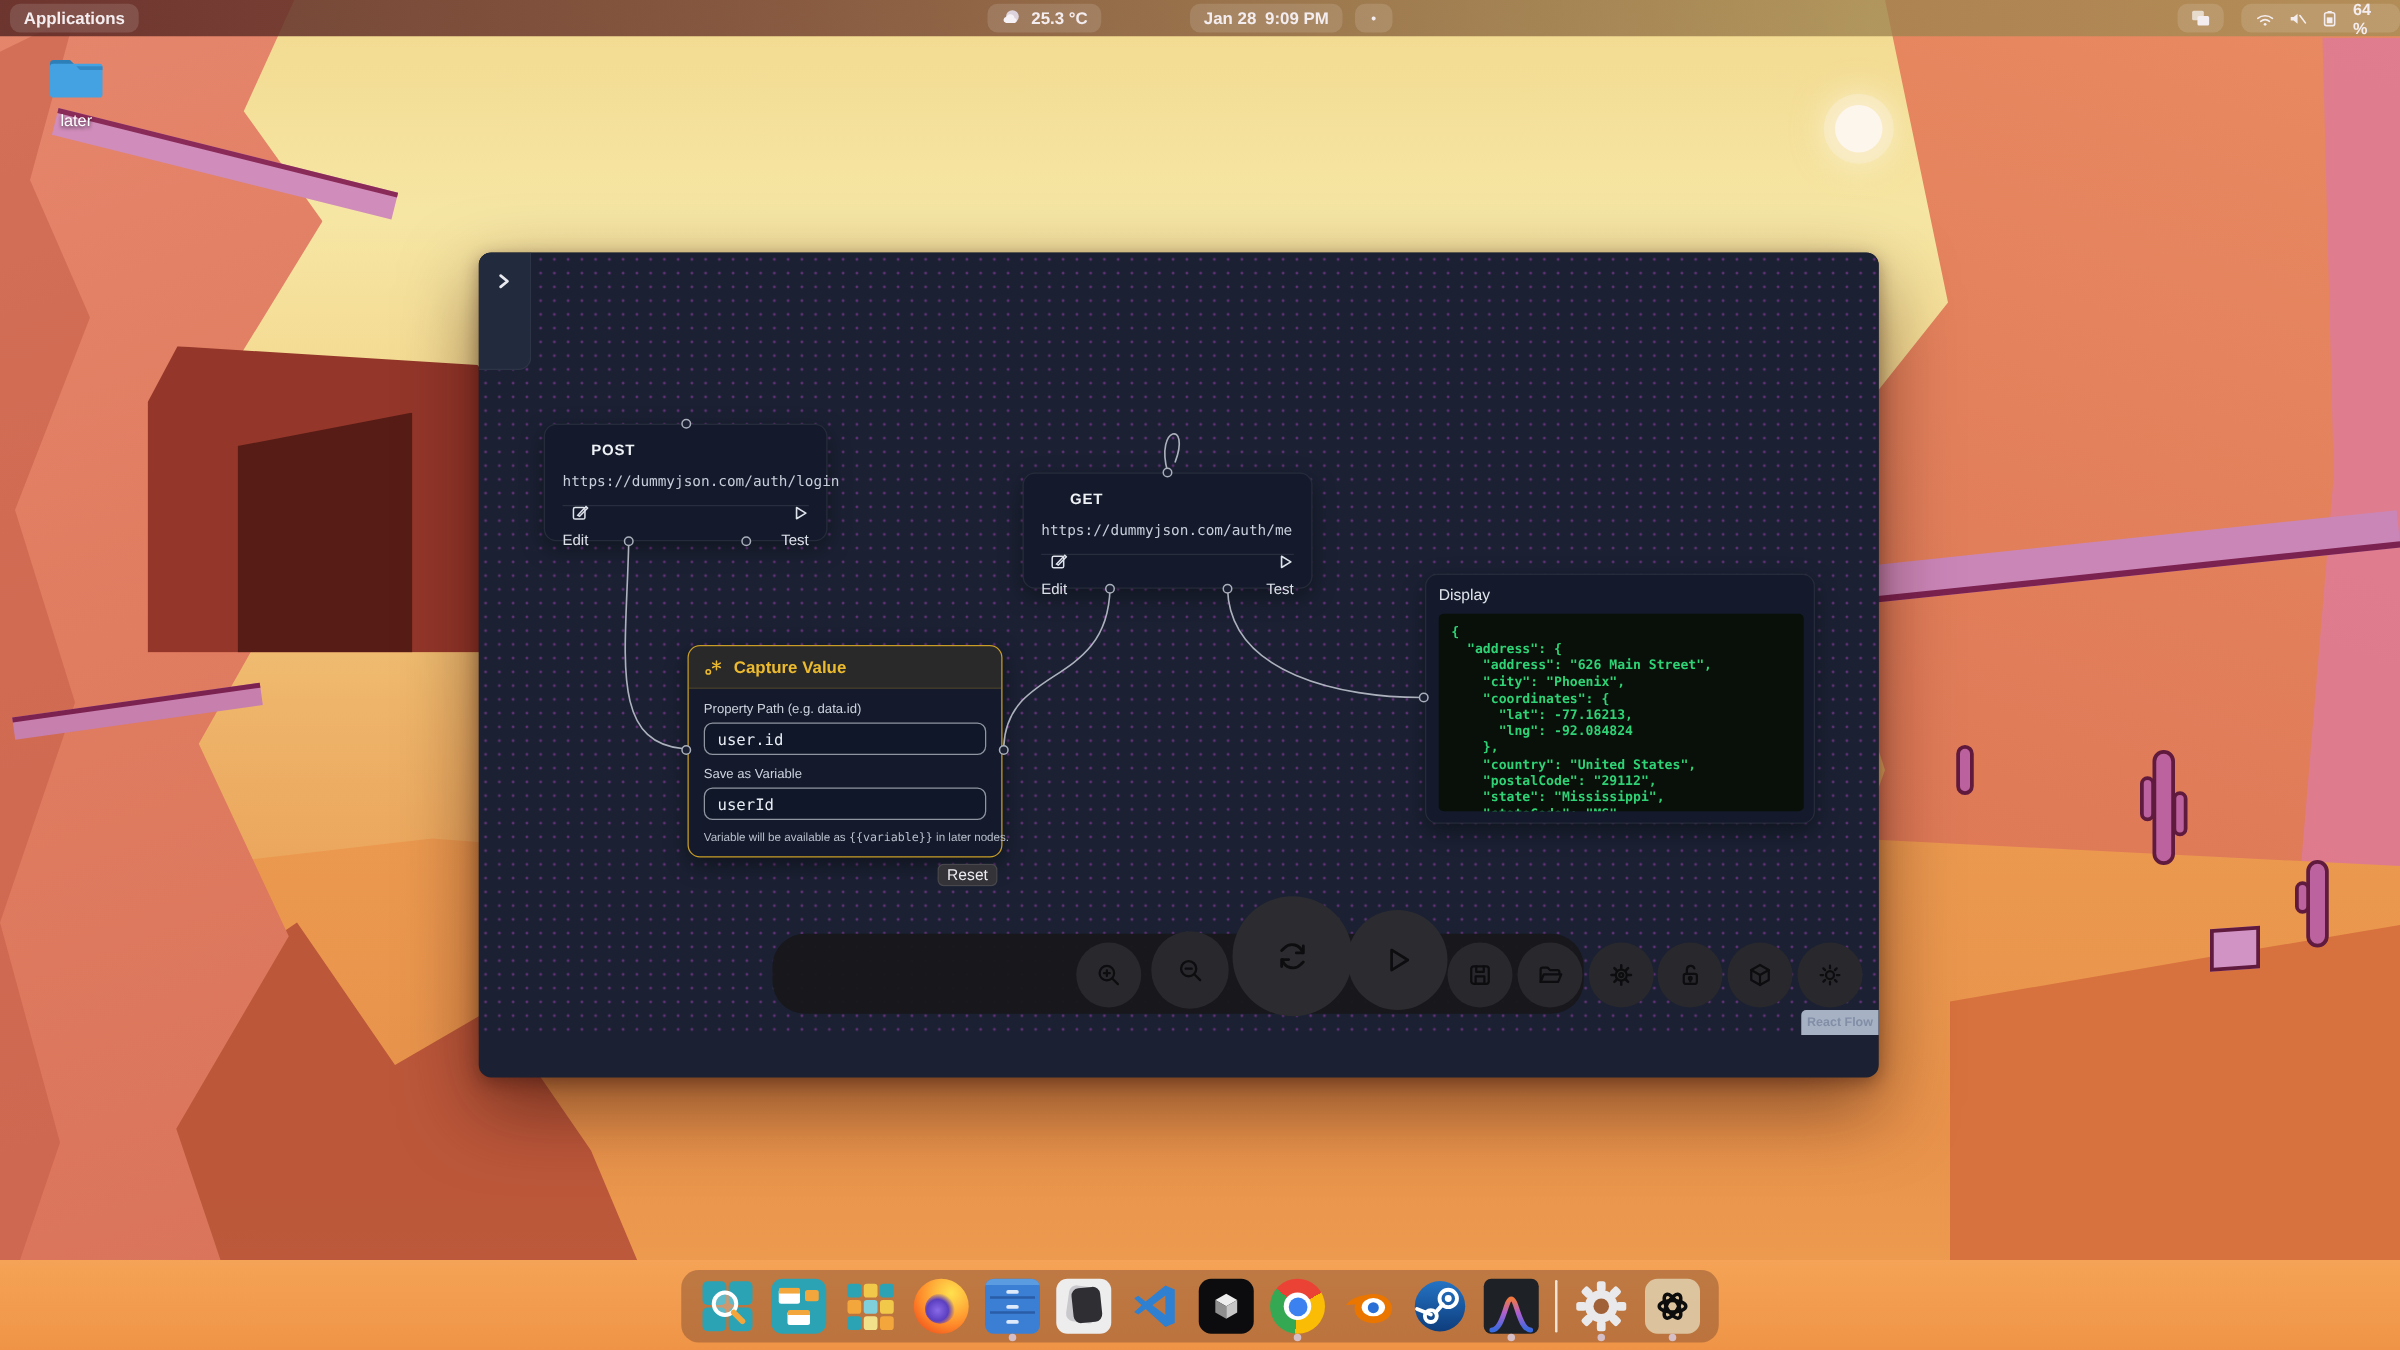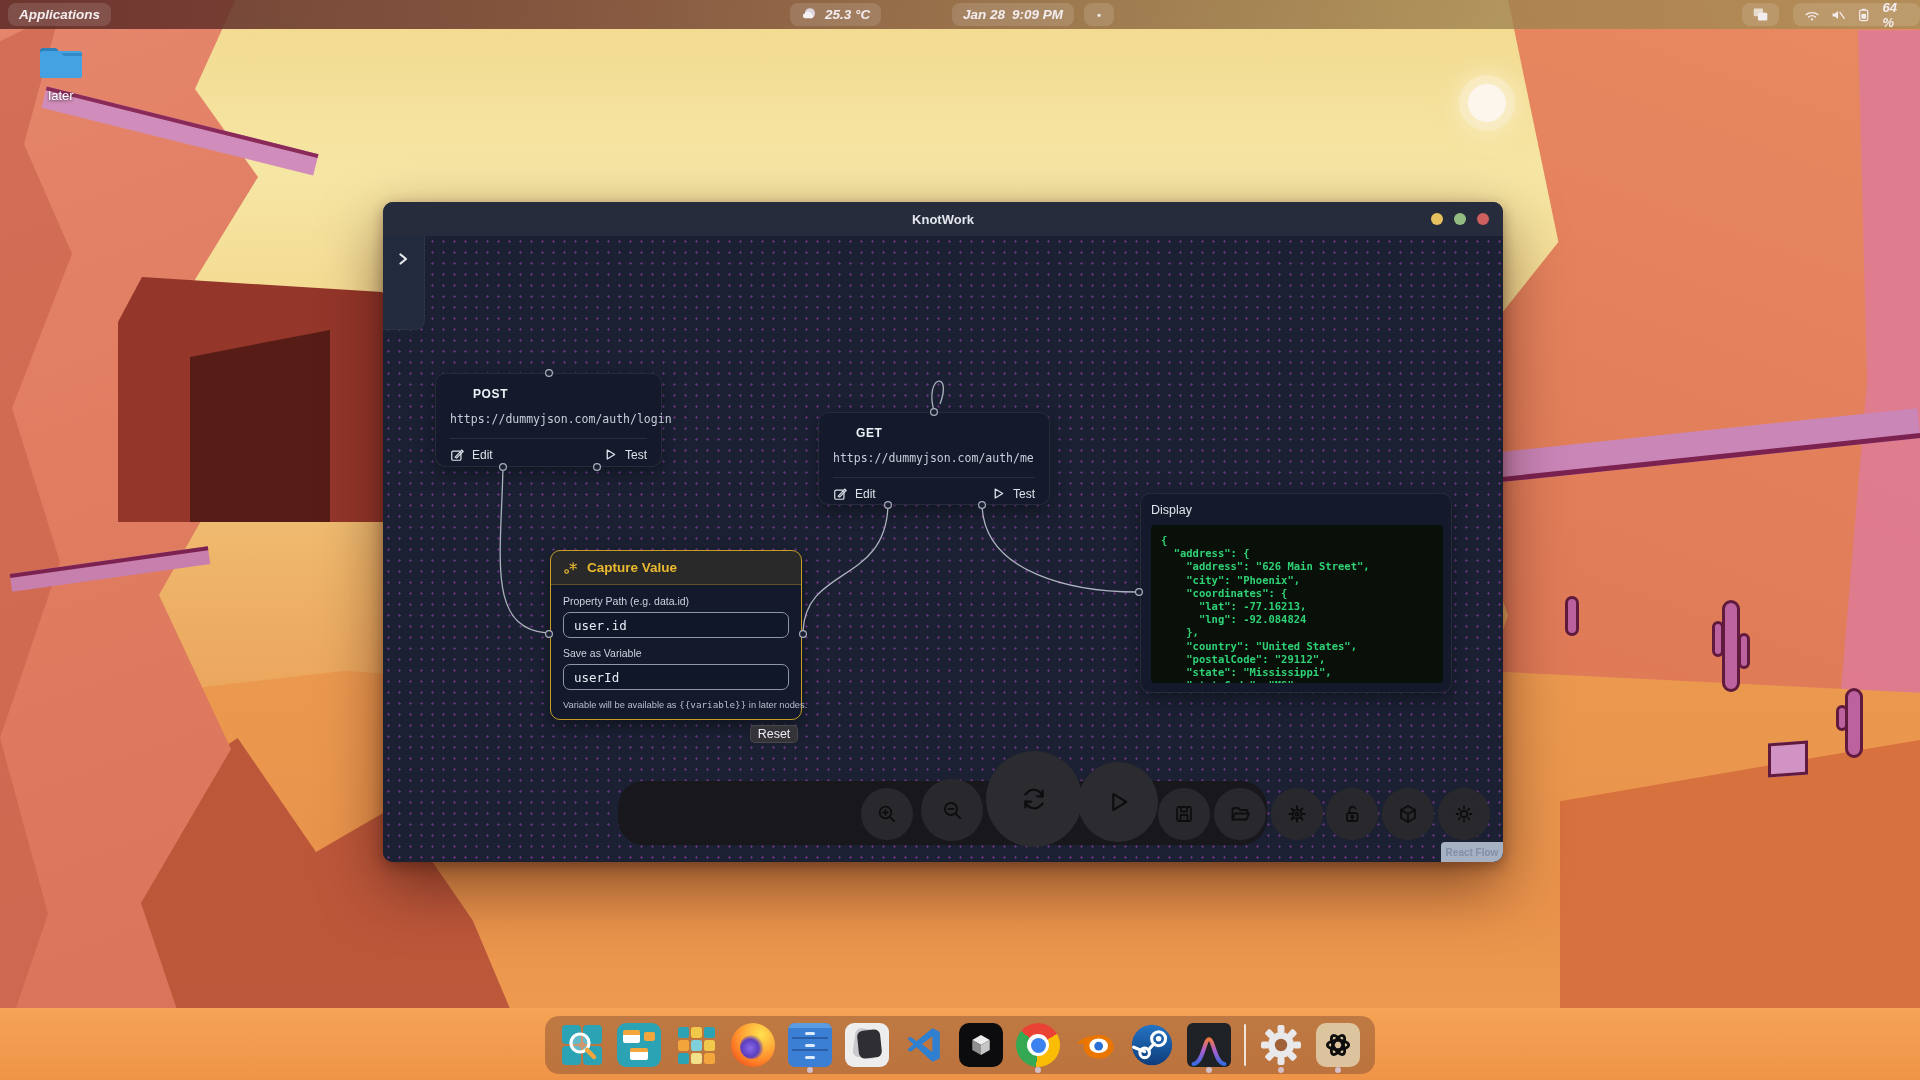--- a/index.html
+++ b/index.html
@@ -28,21 +28,21 @@
     clip-path:polygon(0 30%,14% 8%,30% 26%,46% 10%,60% 40%,74% 28%,88% 58%,100% 100%,0 100%); opacity:.85; }
   .mesa-right { position:absolute; right:0; top:740px; width:360px; height:340px; background:#d7713e; clip-path:polygon(0 18%,55% 8%,100% 0,100% 100%,0 100%); }
   .cube-purple { position:absolute; left:1768px; top:742px; width:40px; height:34px; background:#d193c4; border:3px solid #5f1a3d; transform:skewY(-4deg); }
   .cactus { position:absolute; width:18px; height:92px; background:#bc629f; border:3px solid #5f1a3d; border-radius:9px; }
   .cactus .arm { position:absolute; width:12px; height:36px; background:#bc629f; border:3px solid #5f1a3d; border-radius:7px; }
   .bottom-strip { position:absolute; left:0; top:1008px; width:1920px; height:72px; background:linear-gradient(180deg,#f5a356,#ef9447); }
 
   
   .topbar { position:absolute; left:0; top:0; width:1920px; height:29px; z-index:40;
     background:linear-gradient(90deg,rgba(92,42,38,.88) 0%,rgba(112,62,48,.84) 30%,rgba(136,96,62,.8) 55%,rgba(158,130,78,.78) 78%,rgba(164,142,84,.78) 100%); }
-  .pill { position:absolute; top:3px; height:23px; display:flex; align-items:center; gap:7px; padding:0 11px; border-radius:8px; background:rgba(255,255,255,.13); color:#f4edf0; font-size:13.5px; font-weight:bold;font-style:italic; }
+  .pill { position:absolute; top:3px; height:23px; display:flex; align-items:center; gap:7px; padding:0 11px; border-radius:8px; background:rgba(255,255,255,.13); color:#f4edf0; font-size:13.5px; font-weight:bold; }
   .pill svg { display:block; }
 
   
   .desktop-icon { position:absolute; left:28px; top:42px; width:66px; text-align:center; z-index:5; }
   .desktop-icon .label { margin-top:2px; font-size:13px; color:#fff; text-shadow:0 1px 3px rgba(0,0,0,.65); }
 
   
   .window { position:absolute; left:383px; top:202px; width:1120px; height:660px; border-radius:10px; overflow:hidden; z-index:20;
     box-shadow:0 24px 60px rgba(40,10,5,.5), 0 4px 14px rgba(40,10,5,.35); background:#1b2133; }
   .titlebar { position:relative; height:34px; background:#262c3b; display:flex; align-items:center; justify-content:center; }
@@ -53,21 +53,21 @@
     background-image:radial-gradient(rgba(168,66,188,.5) 1.1px, transparent 1.3px); background-size:11px 11px; }
   .side-tab { position:absolute; left:0; top:0; width:42px; height:94px; background:#222a3d; border-radius:0 0 10px 0; border-right:1px solid rgba(255,255,255,.05); border-bottom:1px solid rgba(255,255,255,.05); }
   .side-tab svg { margin:16px 0 0 13px; }
 
   
   .node { position:absolute; background:#141a2b; border:1px solid rgba(255,255,255,.08); border-radius:10px; box-shadow:0 6px 18px rgba(0,0,0,.35); color:#dde1ea; }
   .http-node { padding:13px 14px 0 14px; }
   .http-method { font-size:12px; font-weight:bold; letter-spacing:.6px; color:#eef1f6;padding-left:23px; }
   .http-url { margin-top:11px; font-family:"DejaVu Sans Mono",monospace; font-size:11.5px; color:#c7cdda; white-space:nowrap; }
   .http-footer { margin-top:12px; border-top:1px solid rgba(255,255,255,.09); height:33px; display:flex; align-items:center; justify-content:space-between; }
-  .node-btn { display:flex; align-items:flex-start; gap:8px; font-size:12px; color:#dde1ea; cursor:default; }
+  .node-btn { display:flex; align-items:flex-end; gap:8px; font-size:12px; color:#dde1ea; cursor:default;flex-direction:column; }
 
   .capture-node { border:1.5px solid #c99e27; border-radius:10px; background:#141a2b; box-shadow:0 6px 18px rgba(0,0,0,.4); }
   .capture-header { height:34px; display:flex; align-items:center; gap:8px; padding:0 12px; background:rgba(201,158,39,.12); border-bottom:1px solid rgba(201,158,39,.35); border-radius:8px 8px 0 0; color:#ecba2f; font-size:13.5px; font-weight:bold; }
   .capture-body { padding:10px 12px 8px 12px; }
   .field-label { font-size:10.5px; color:#ccd2dd; margin-bottom:5px; }
   .field-input { width:100%; height:26px; background:#0f1728; border:1px solid #8f95a1; border-radius:7px; color:#e8ecf4; font-family:"DejaVu Sans Mono",monospace; font-size:12.5px; padding:0 10px; outline:none; }
   .capture-note { font-size:9.3px; color:#b9bfcc; margin-top:9px; white-space:nowrap; }
   .capture-note .code { font-family:"DejaVu Sans Mono",monospace; }
 
   .display-node { padding:9px 8px 8px 10px; }
@@ -173,28 +173,20 @@
 <div class="desktop-icon">
   <svg width="48" height="40" viewBox="0 0 48 40">
     <path d="M3 9 a3 3 0 0 1 3-3 h13 l5 5 h-21z" fill="#2d7fb8"></path>
     <rect x="3" y="9" width="42" height="27" rx="2.5" fill="#44a2e2"></rect>
     <path d="M24 11 h21 v3 h-18z" fill="#2d7fb8" opacity=".7"></path>
   </svg>
   <div class="label">later</div>
 </div>
 
 <div class="window">
-  <div class="titlebar">
-    <span class="title">KnotWork</span>
-    <div class="lights">
-      <div class="light" style="background:#e6c05e;"></div>
-      <div class="light" style="background:#93bd80;"></div>
-      <div class="light" style="background:#cd5f5f;"></div>
-    </div>
-  </div>
 
   <div class="canvas">
 
     <div class="side-tab">
       <svg width="14" height="14" viewBox="0 0 14 14">
         <path d="M4.5 2.5 L10 7 L4.5 11.5" stroke="#e8eaf0" stroke-width="2.2" fill="none" stroke-linecap="round" stroke-linejoin="round"></path>
       </svg>
     </div>
 
     <div class="node http-node" style="left:52px; top:137px; width:227px; height:94px;">

